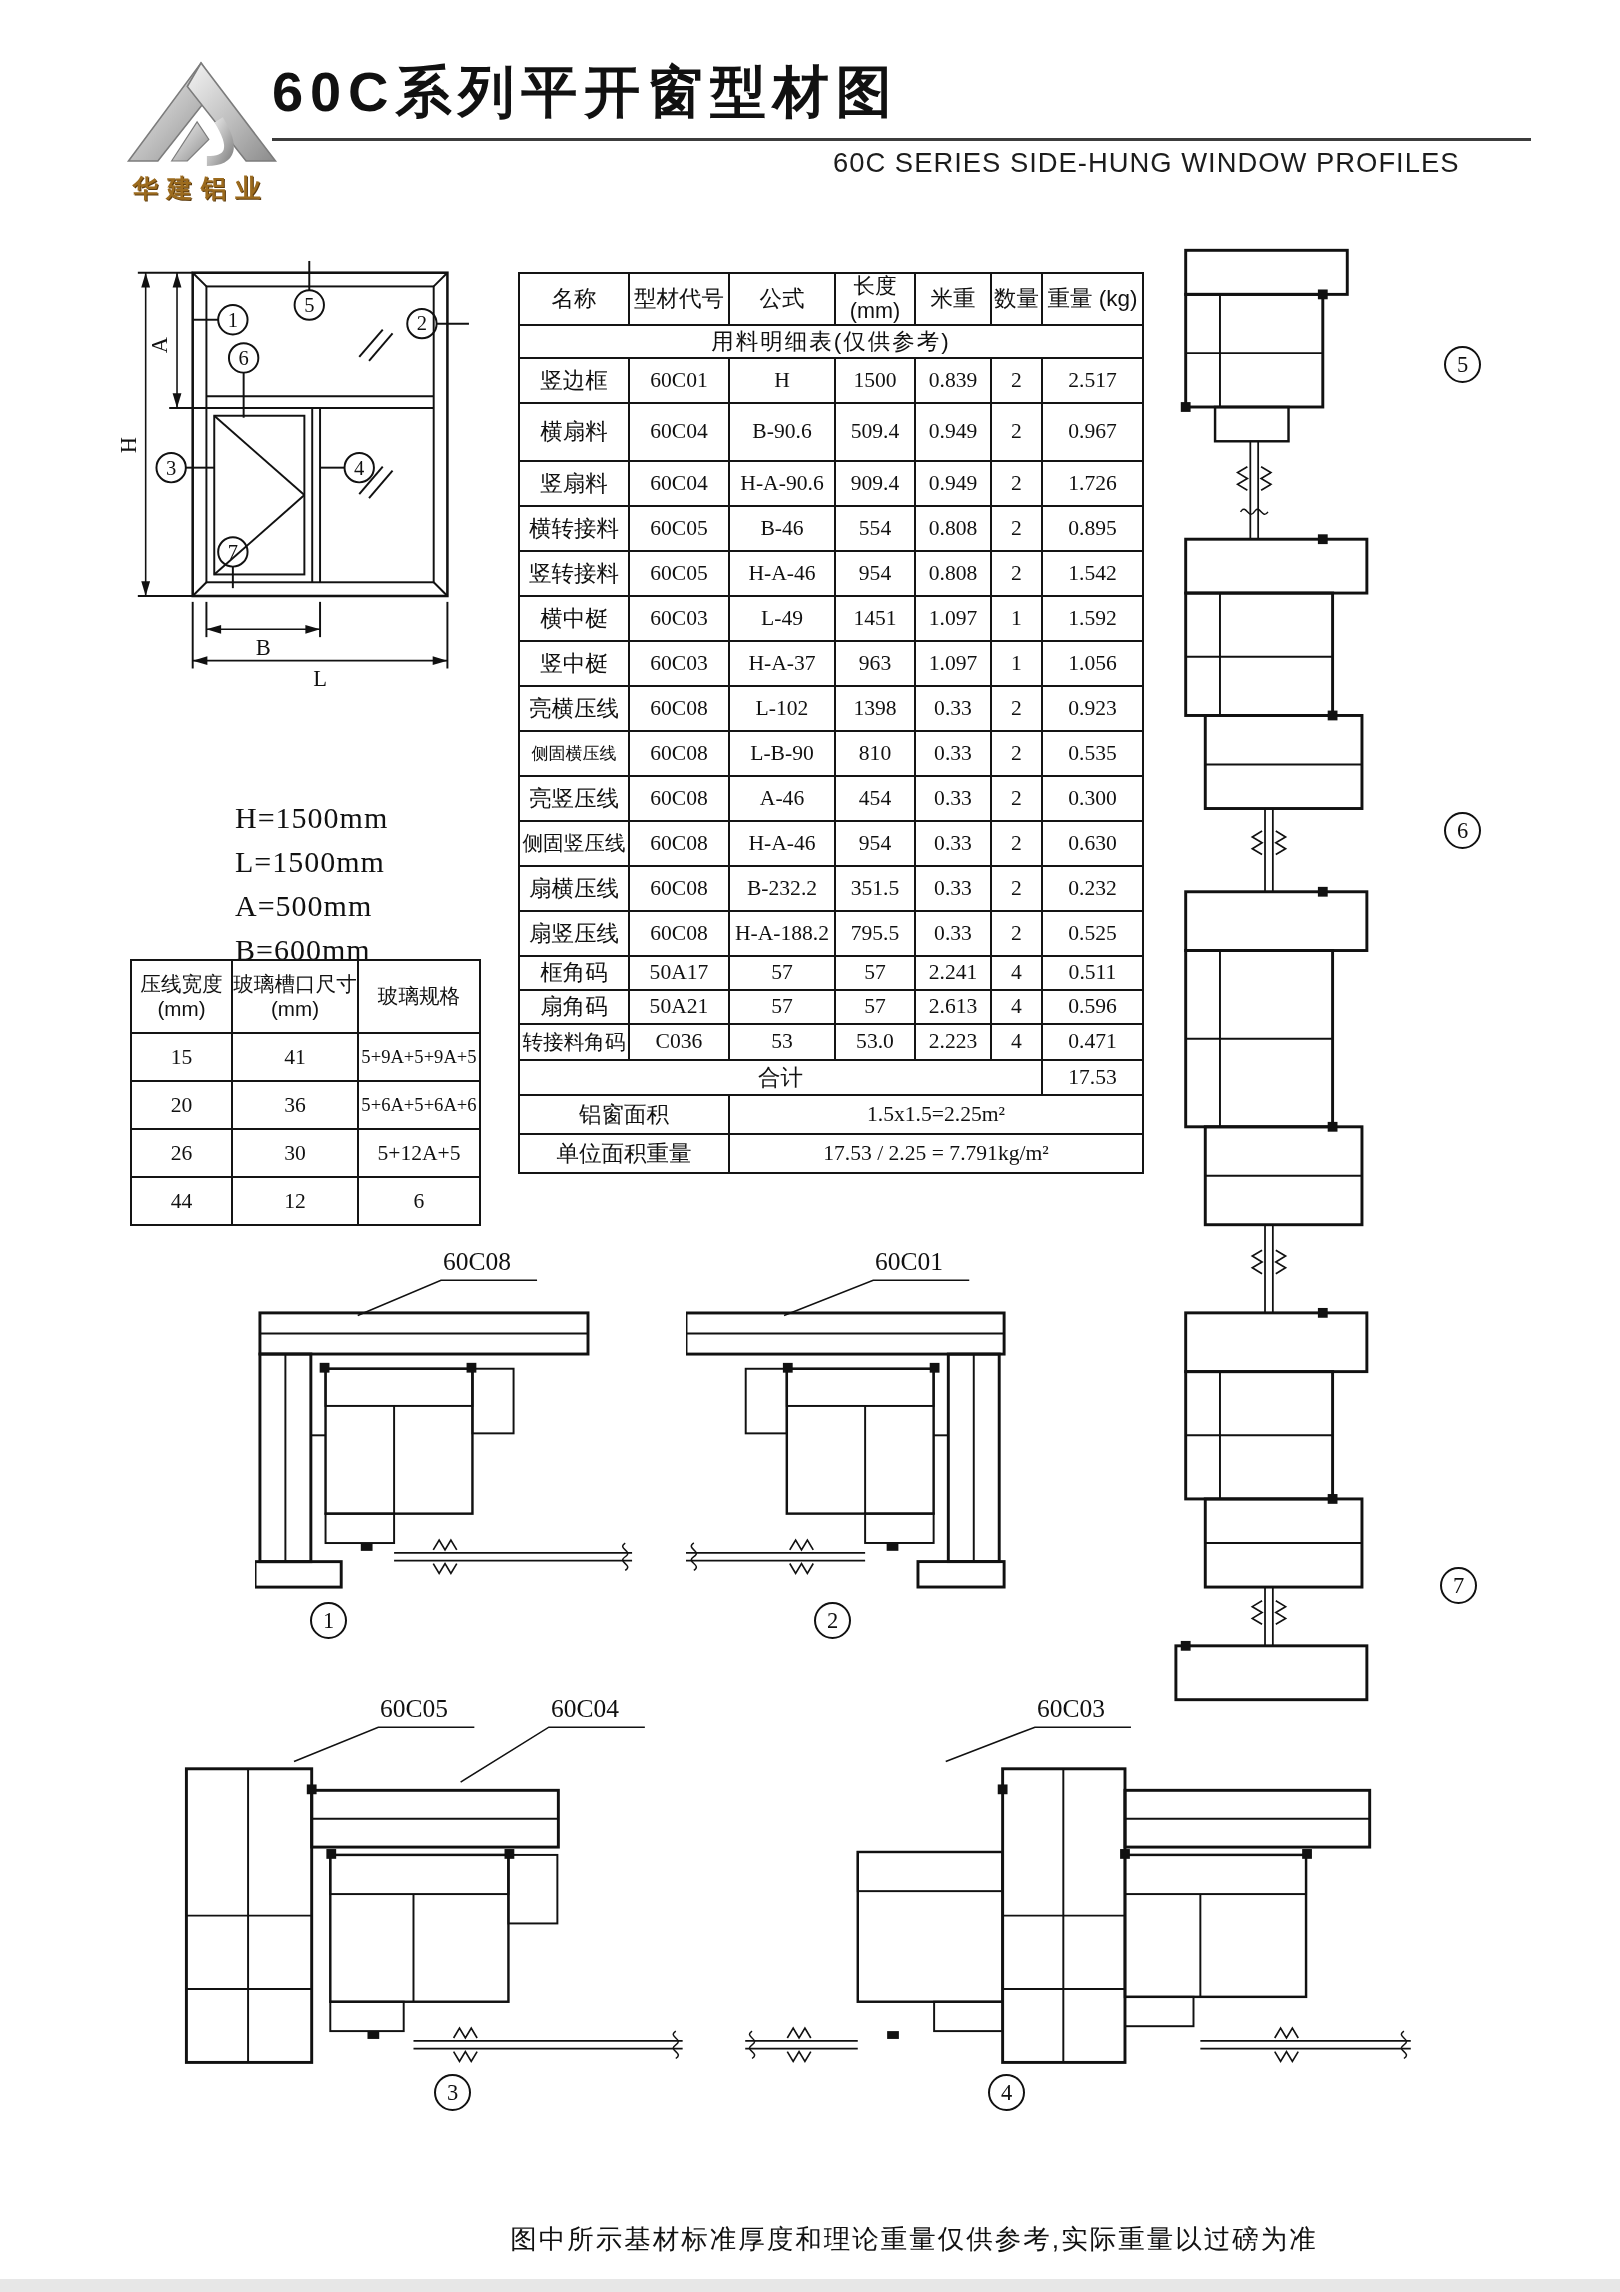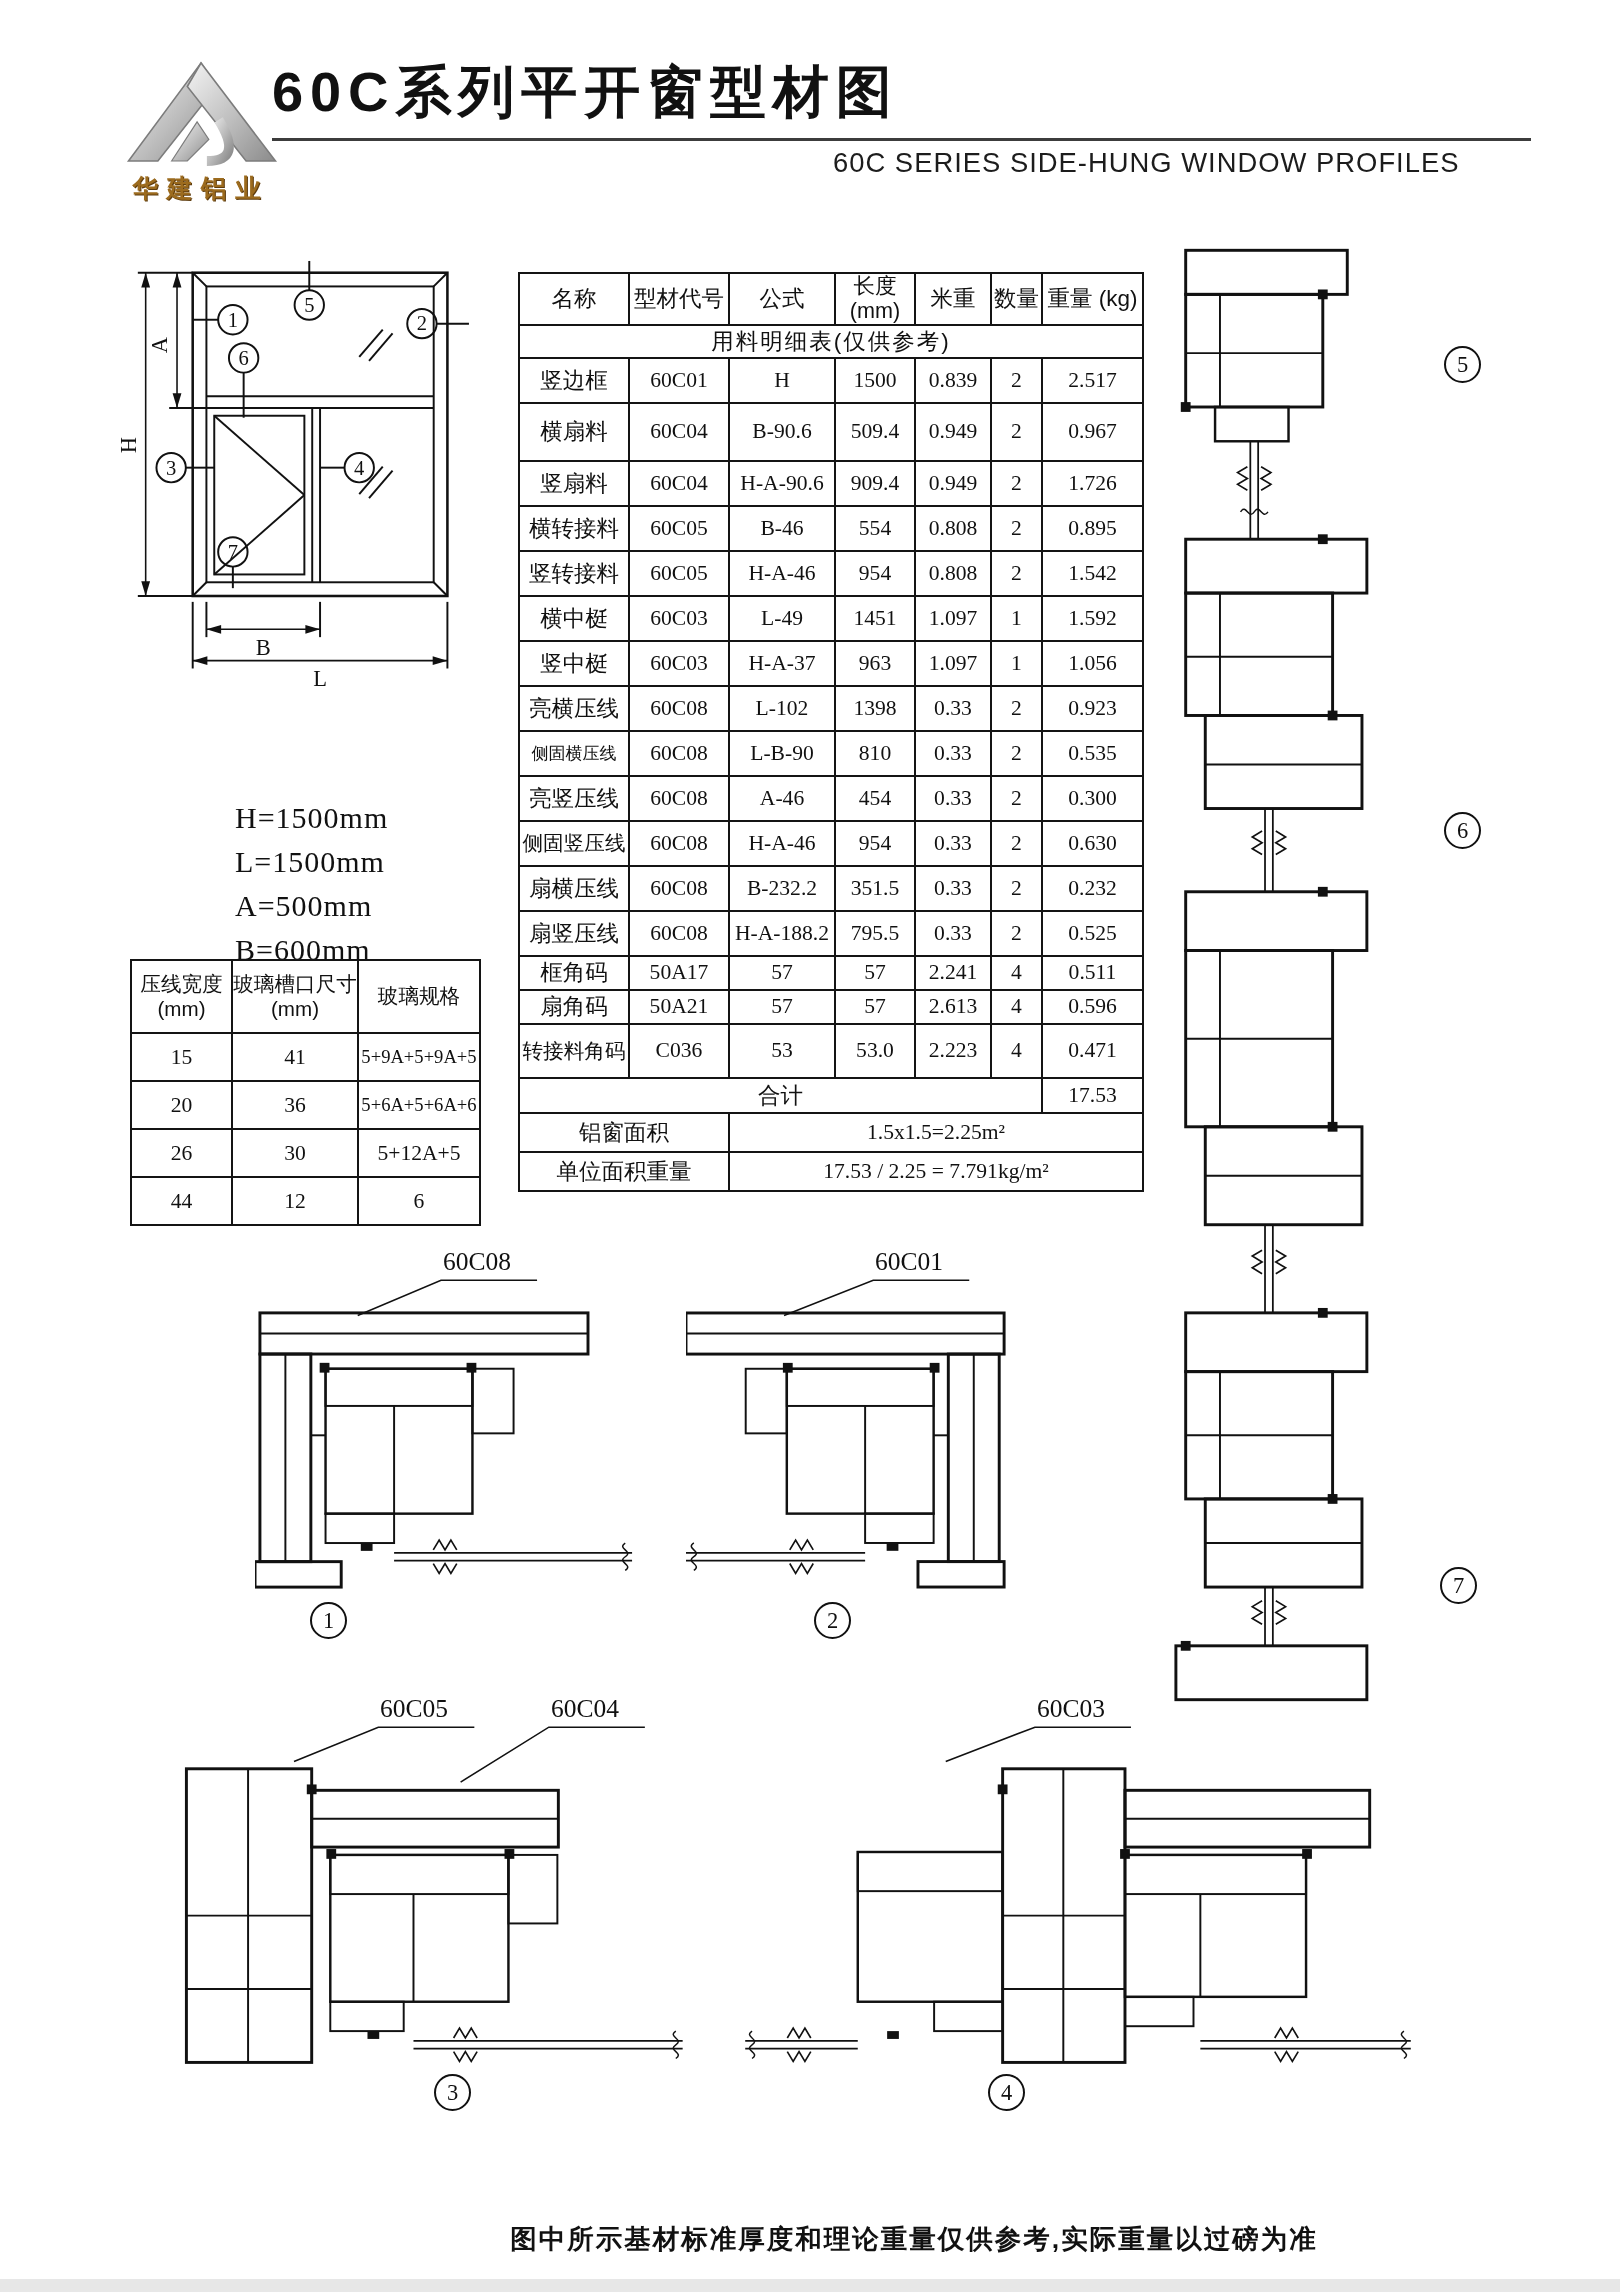--- a/index.html
+++ b/index.html
@@ -22,21 +22,21 @@
   .tbl-title{font-size:22.5px;letter-spacing:2px;}
   .two-line{white-space:pre-line;line-height:1.15;font-size:21.6px;}
   .gt-head{white-space:pre-line;line-height:1.2;font-size:20.6px;}
   
   .dim-note{font-family:"Liberation Serif","DejaVu Serif",serif;font-size:30px;
             line-height:44px;white-space:pre;letter-spacing:1px;}
   .plabel{font-family:"Liberation Serif","DejaVu Serif",serif;font-size:25.5px;white-space:nowrap;}
   .callout{position:absolute;width:33px;height:33px;border:2px solid #111;border-radius:50%;
            background:#fff;display:flex;align-items:center;justify-content:center;
            font-family:"Liberation Serif","DejaVu Serif",serif;font-size:22.5px;}
-  .footer-note{font-size:26.5px;font-weight:bold;letter-spacing:2px;text-align:center;}
+  .footer-note{font-size:26.5px;font-weight:normal;letter-spacing:2px;text-align:center;}
   .bottom-strip{background:#e7e7e7;}
   .dimlabel{font-family:"Liberation Serif","DejaVu Serif",serif;font-size:23px;fill:#111;}
   .cnum{font-family:"Liberation Serif","DejaVu Serif",serif;font-size:21px;fill:#111;}
 </style>
 </head>
 <body>
 
 <div class="page">
 
   <svg class="abs" style="left:103px;top:57px;" width="196" height="112" viewBox="0 0 200 114">
@@ -307,21 +307,21 @@
         </tr>
         <tr style="height: 34px;">
           <td class="cjk">扇角码</td>
           <td class="num">50A21</td>
           <td class="num">57</td>
           <td class="num">57</td>
           <td class="num">2.613</td>
           <td class="num">4</td>
           <td class="num">0.596</td>
         </tr>
-        <tr style="height: 54px;">
+        <tr style="height: 36px;">
           <td class="cjk" style="font-size: 20.6px;">转接料角码</td>
           <td class="num">C036</td>
           <td class="num">53</td>
           <td class="num">53.0</td>
           <td class="num">2.223</td>
           <td class="num">4</td>
           <td class="num">0.471</td>
         </tr>
       </tbody>
     <tbody>

